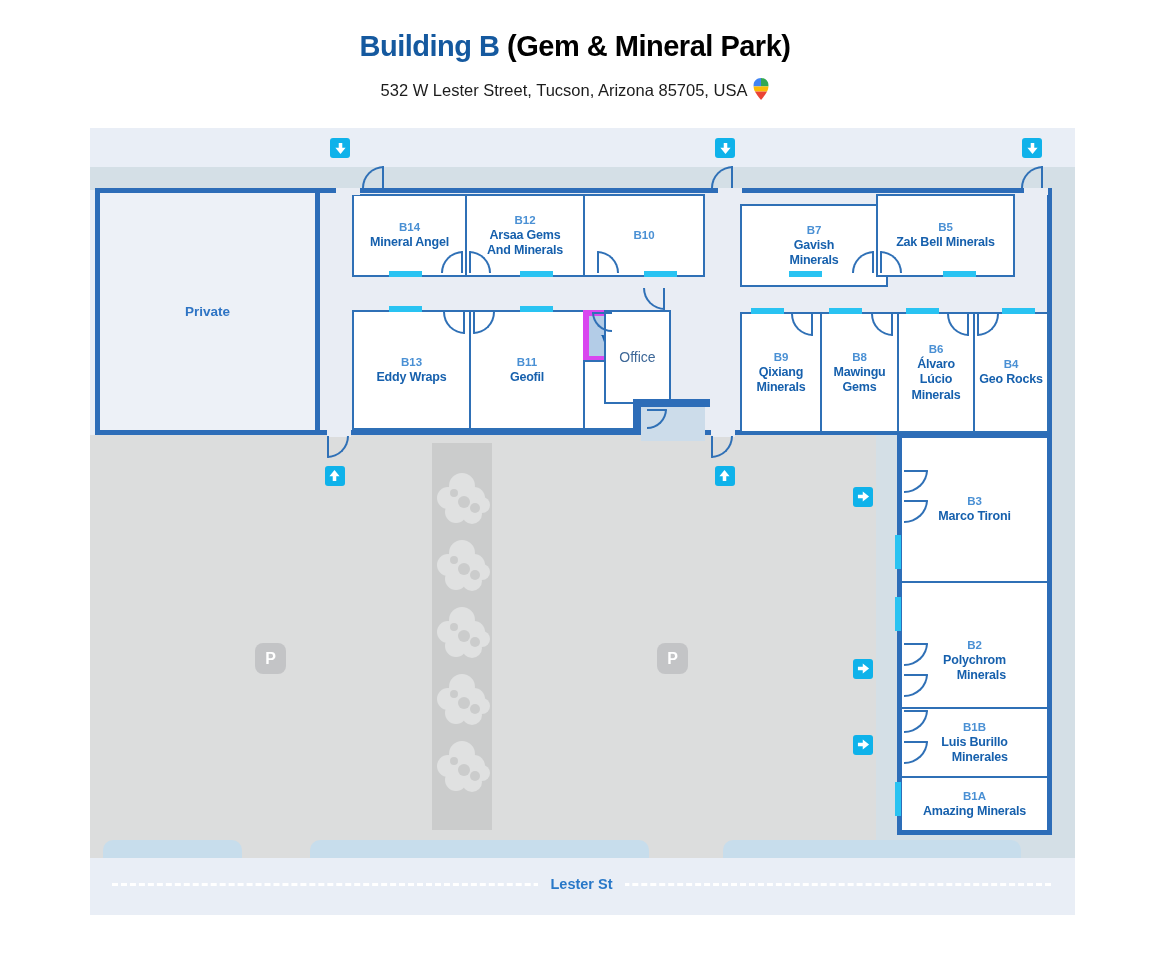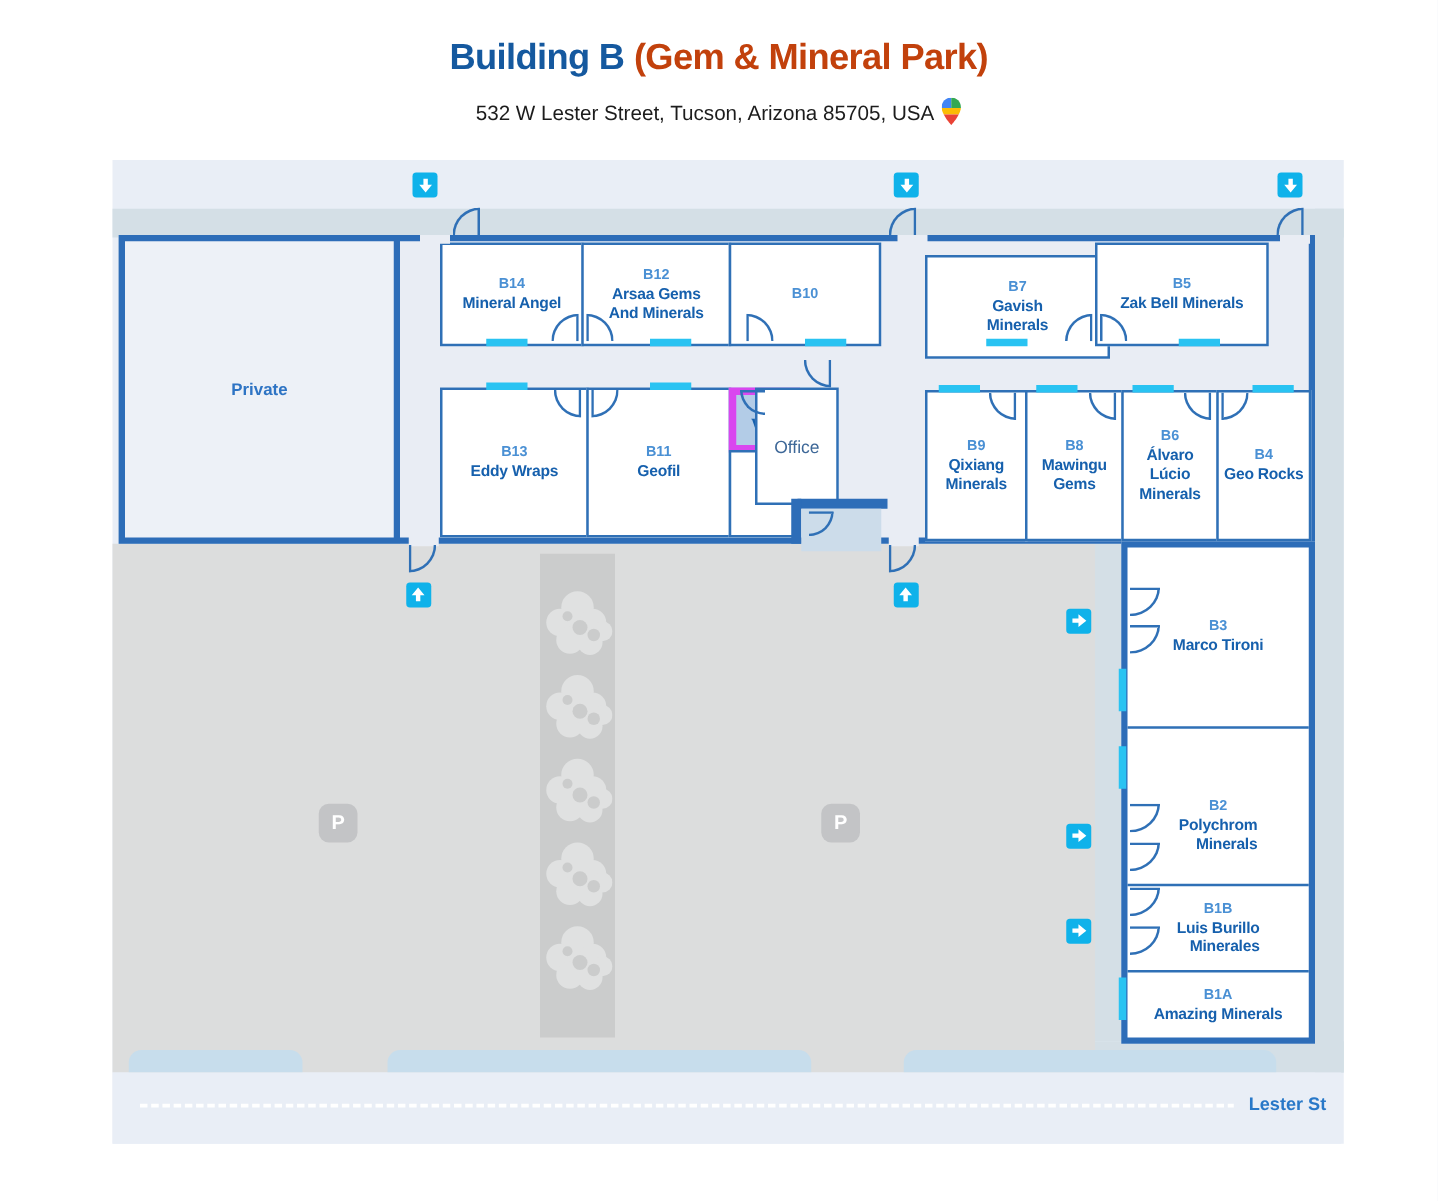--- a/index.html
+++ b/index.html
@@ -3,21 +3,21 @@
 <meta charset="utf-8">
 <style>
   html,body{margin:0;padding:0;background:#fff;}
   body{width:1150px;height:961px;position:relative;overflow:hidden;
        font-family:"Liberation Sans","DejaVu Sans",sans-serif;}
   .abs{position:absolute;box-sizing:border-box;}
 
   
   #title{left:0;top:30px;width:1150px;text-align:center;font-size:29px;font-weight:800;letter-spacing:-0.5px;}
   #title .t-main{color:#15599f;}
-  #title .t-suffix{color:#c2410c;font-weight:700;}
+  #title .t-suffix{color:#000000;font-weight:700;}
   #address{left:0;top:78px;width:1150px;text-align:center;font-size:16.5px;font-weight:500;color:#1c1c1c;}
   #address svg{vertical-align:-4px;margin-left:6px;}
 
   
   .map-base{left:90px;top:128px;width:985px;height:787px;background:#e9eef6;}
   .sidewalk{background:#d4dfe6;}
   .parking{left:90px;top:435px;width:786px;height:423px;background:#dcdddd;}
   .treestrip{left:432px;top:443px;width:60px;height:387px;background:#cbcccc;}
   .tab{background:#c7ddec;border-radius:10px 10px 0 0;height:18px;top:840px;}
 
@@ -51,21 +51,21 @@
   .rot-up{transform:rotate(180deg);}
   .rot-right{transform:rotate(-90deg);}
 
   
   .pbadge{width:31px;height:31px;background:#c3c4c6;border-radius:8px;color:#fff;
           font-size:16px;font-weight:700;display:flex;align-items:center;justify-content:center;}
 
   
   .street{left:90px;top:858px;width:983px;height:57px;background:#e9eef6;}
   .street-line{position:absolute;left:22px;right:22px;top:25px;border-top:3px dashed #ffffff;}
-  .street-label{position:absolute;left:0;right:0;top:17px;text-align:right;}
+  .street-label{position:absolute;left:0;right:0;top:17px;text-align:center;}
   .street-label span{display:inline-block;background:#e9eef6;padding:0 12px;font-size:14.5px;
           font-weight:800;color:#2878c8;}
 
   .lbl-private{font-size:13.5px;font-weight:700;color:#2e74c4;}
   .lbl-wc{font-size:12.5px;font-weight:800;color:#1660ad;}
   .lbl-office{font-size:14px;font-weight:500;color:#3e6898;}
   .wc-room{background:#b3cce7;border:6px solid #d946ef;display:flex;align-items:flex-end;justify-content:center;padding-bottom:9px;font-family:Liberation Serif, serif;}
 </style>
 </head>
 <body>

